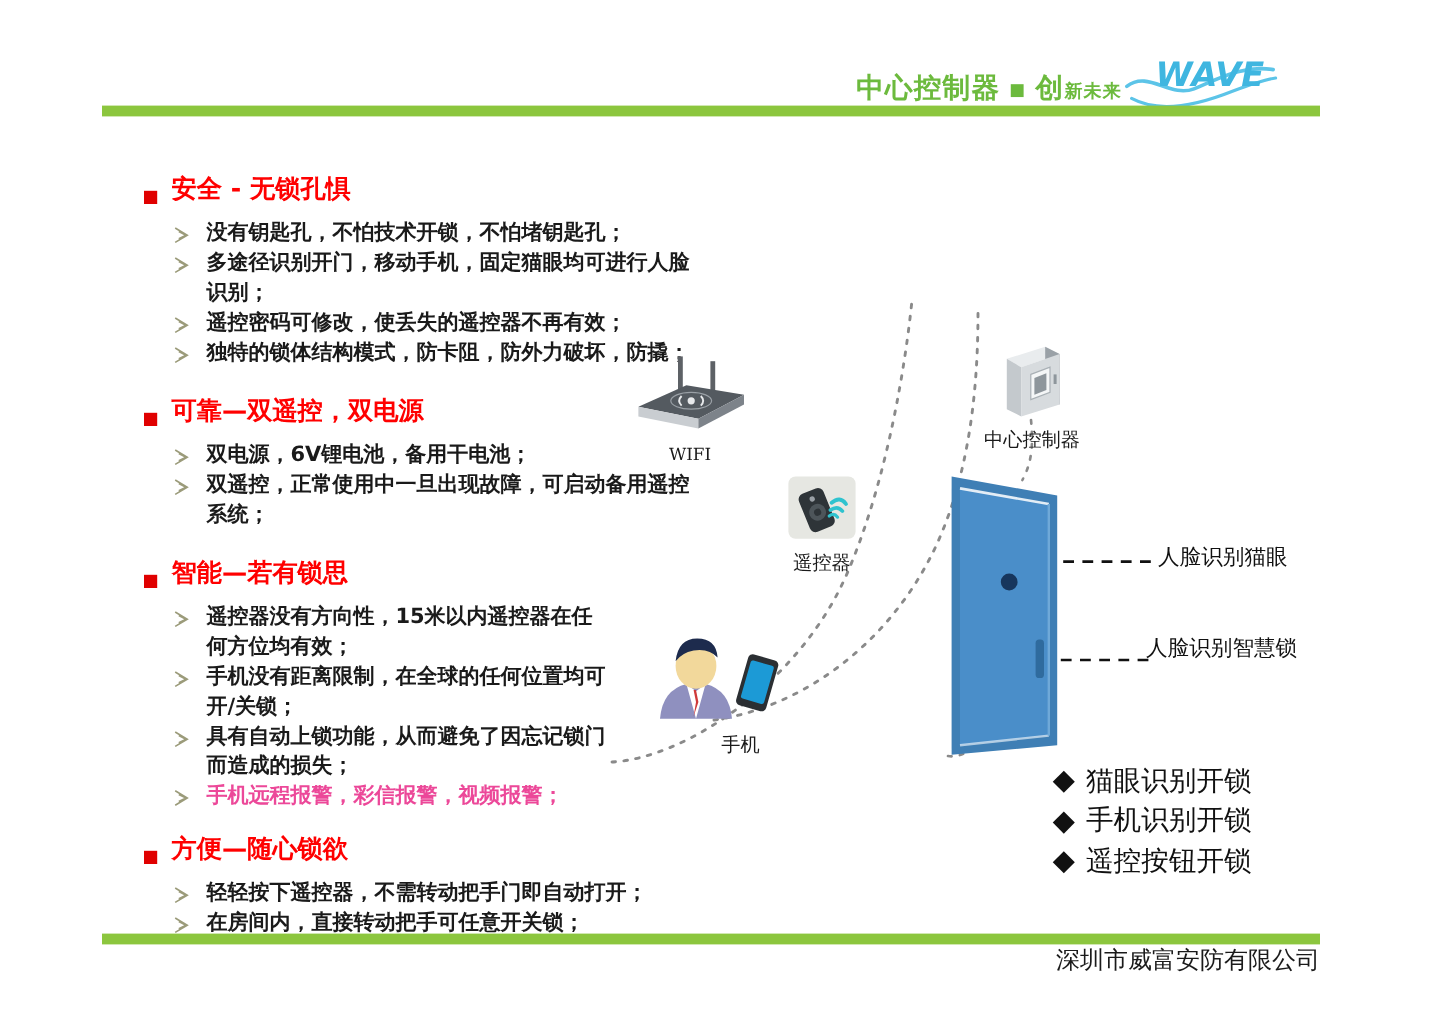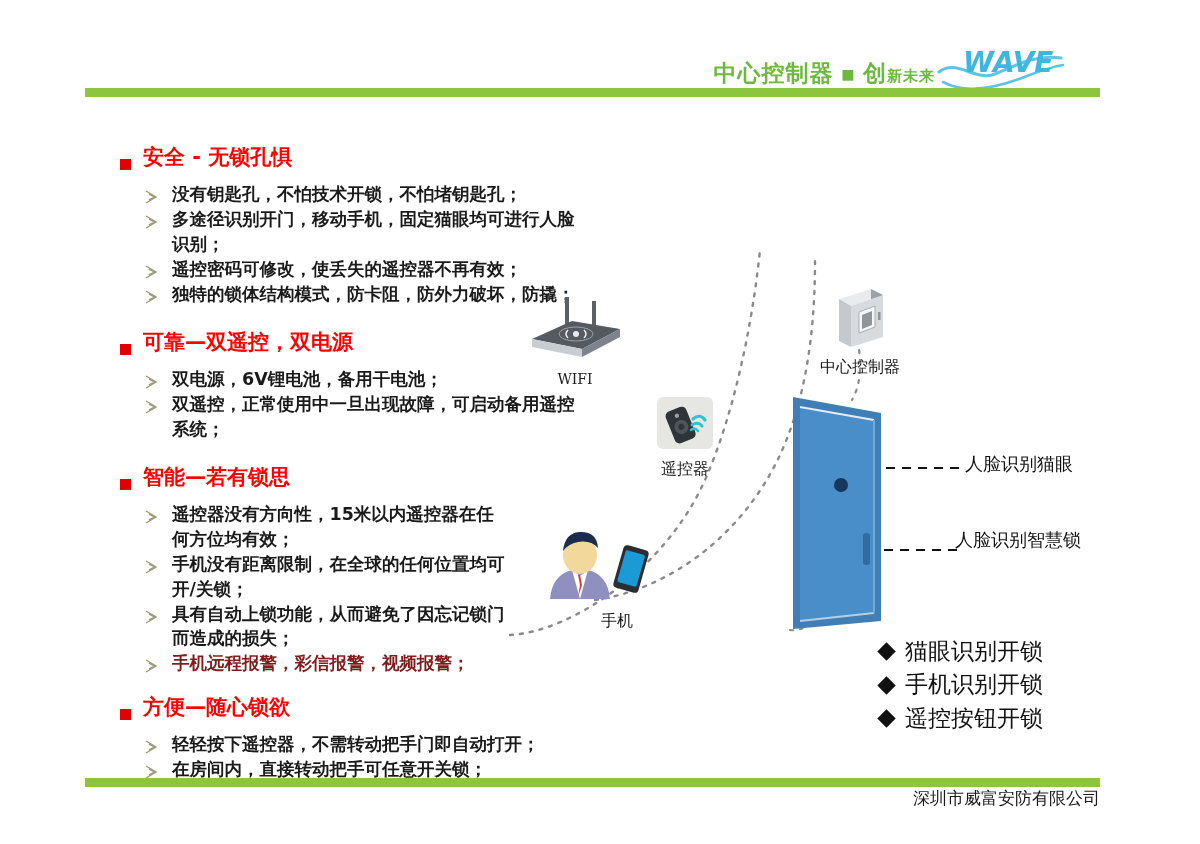--- a/index.html
+++ b/index.html
@@ -25,21 +25,21 @@
   .green-bar-top{
     position:absolute;left:85px;top:88px;width:1015px;height:9px;
     background:#8cc63e;
   }
   .green-bar-bottom{
     position:absolute;left:85px;top:778px;width:1015px;height:9px;
     background:#8cc63e;
   }
   .footer-company{
     position:absolute;left:0;top:787px;width:1100px;
-    text-align:right;font-size:17px;color:#1a1a1a;
+    text-align:right;font-size:20px;color:#1a1a1a;
     font-family:"DejaVu Sans","Liberation Sans",sans-serif;
   }
 
   
   .content{position:absolute;left:0;top:110px;width:560px;height:660px;}
   .section{position:absolute;left:120px;width:470px;}
   .sec-head{
     display:flex;align-items:flex-end;gap:12px;
     margin-bottom:2px;
     margin-top:24px;
@@ -54,21 +54,21 @@
   .bullets{margin:12px;padding:0;list-style:none;}
   .bullets li{
     position:relative;padding-left:40px;
     font-size:17.5px;font-weight:bold;color:#1a1a1a;
     line-height:1.42;margin-bottom:0px;
   }
   .bullets li .chev{
     position:absolute;left:12px;top:4px;width:16px;height:14px;
     color:#9b9b7a;
   }
-  .cyan{color:#7f1d1d;}
+  .cyan{color:#ec4899;}
 
   
   .diagram{position:absolute;left:490px;top:240px;width:710px;height:560px;}
   .arcs{position:absolute;left:0;top:0;width:710px;height:560px;}
 
   .icon-wrap{position:absolute;text-align:center;}
   .icon-label{
     font-size:16px;color:#1a1a1a;margin-top:2px;white-space:nowrap;
     font-family:"DejaVu Sans","Liberation Sans",sans-serif;
   }

